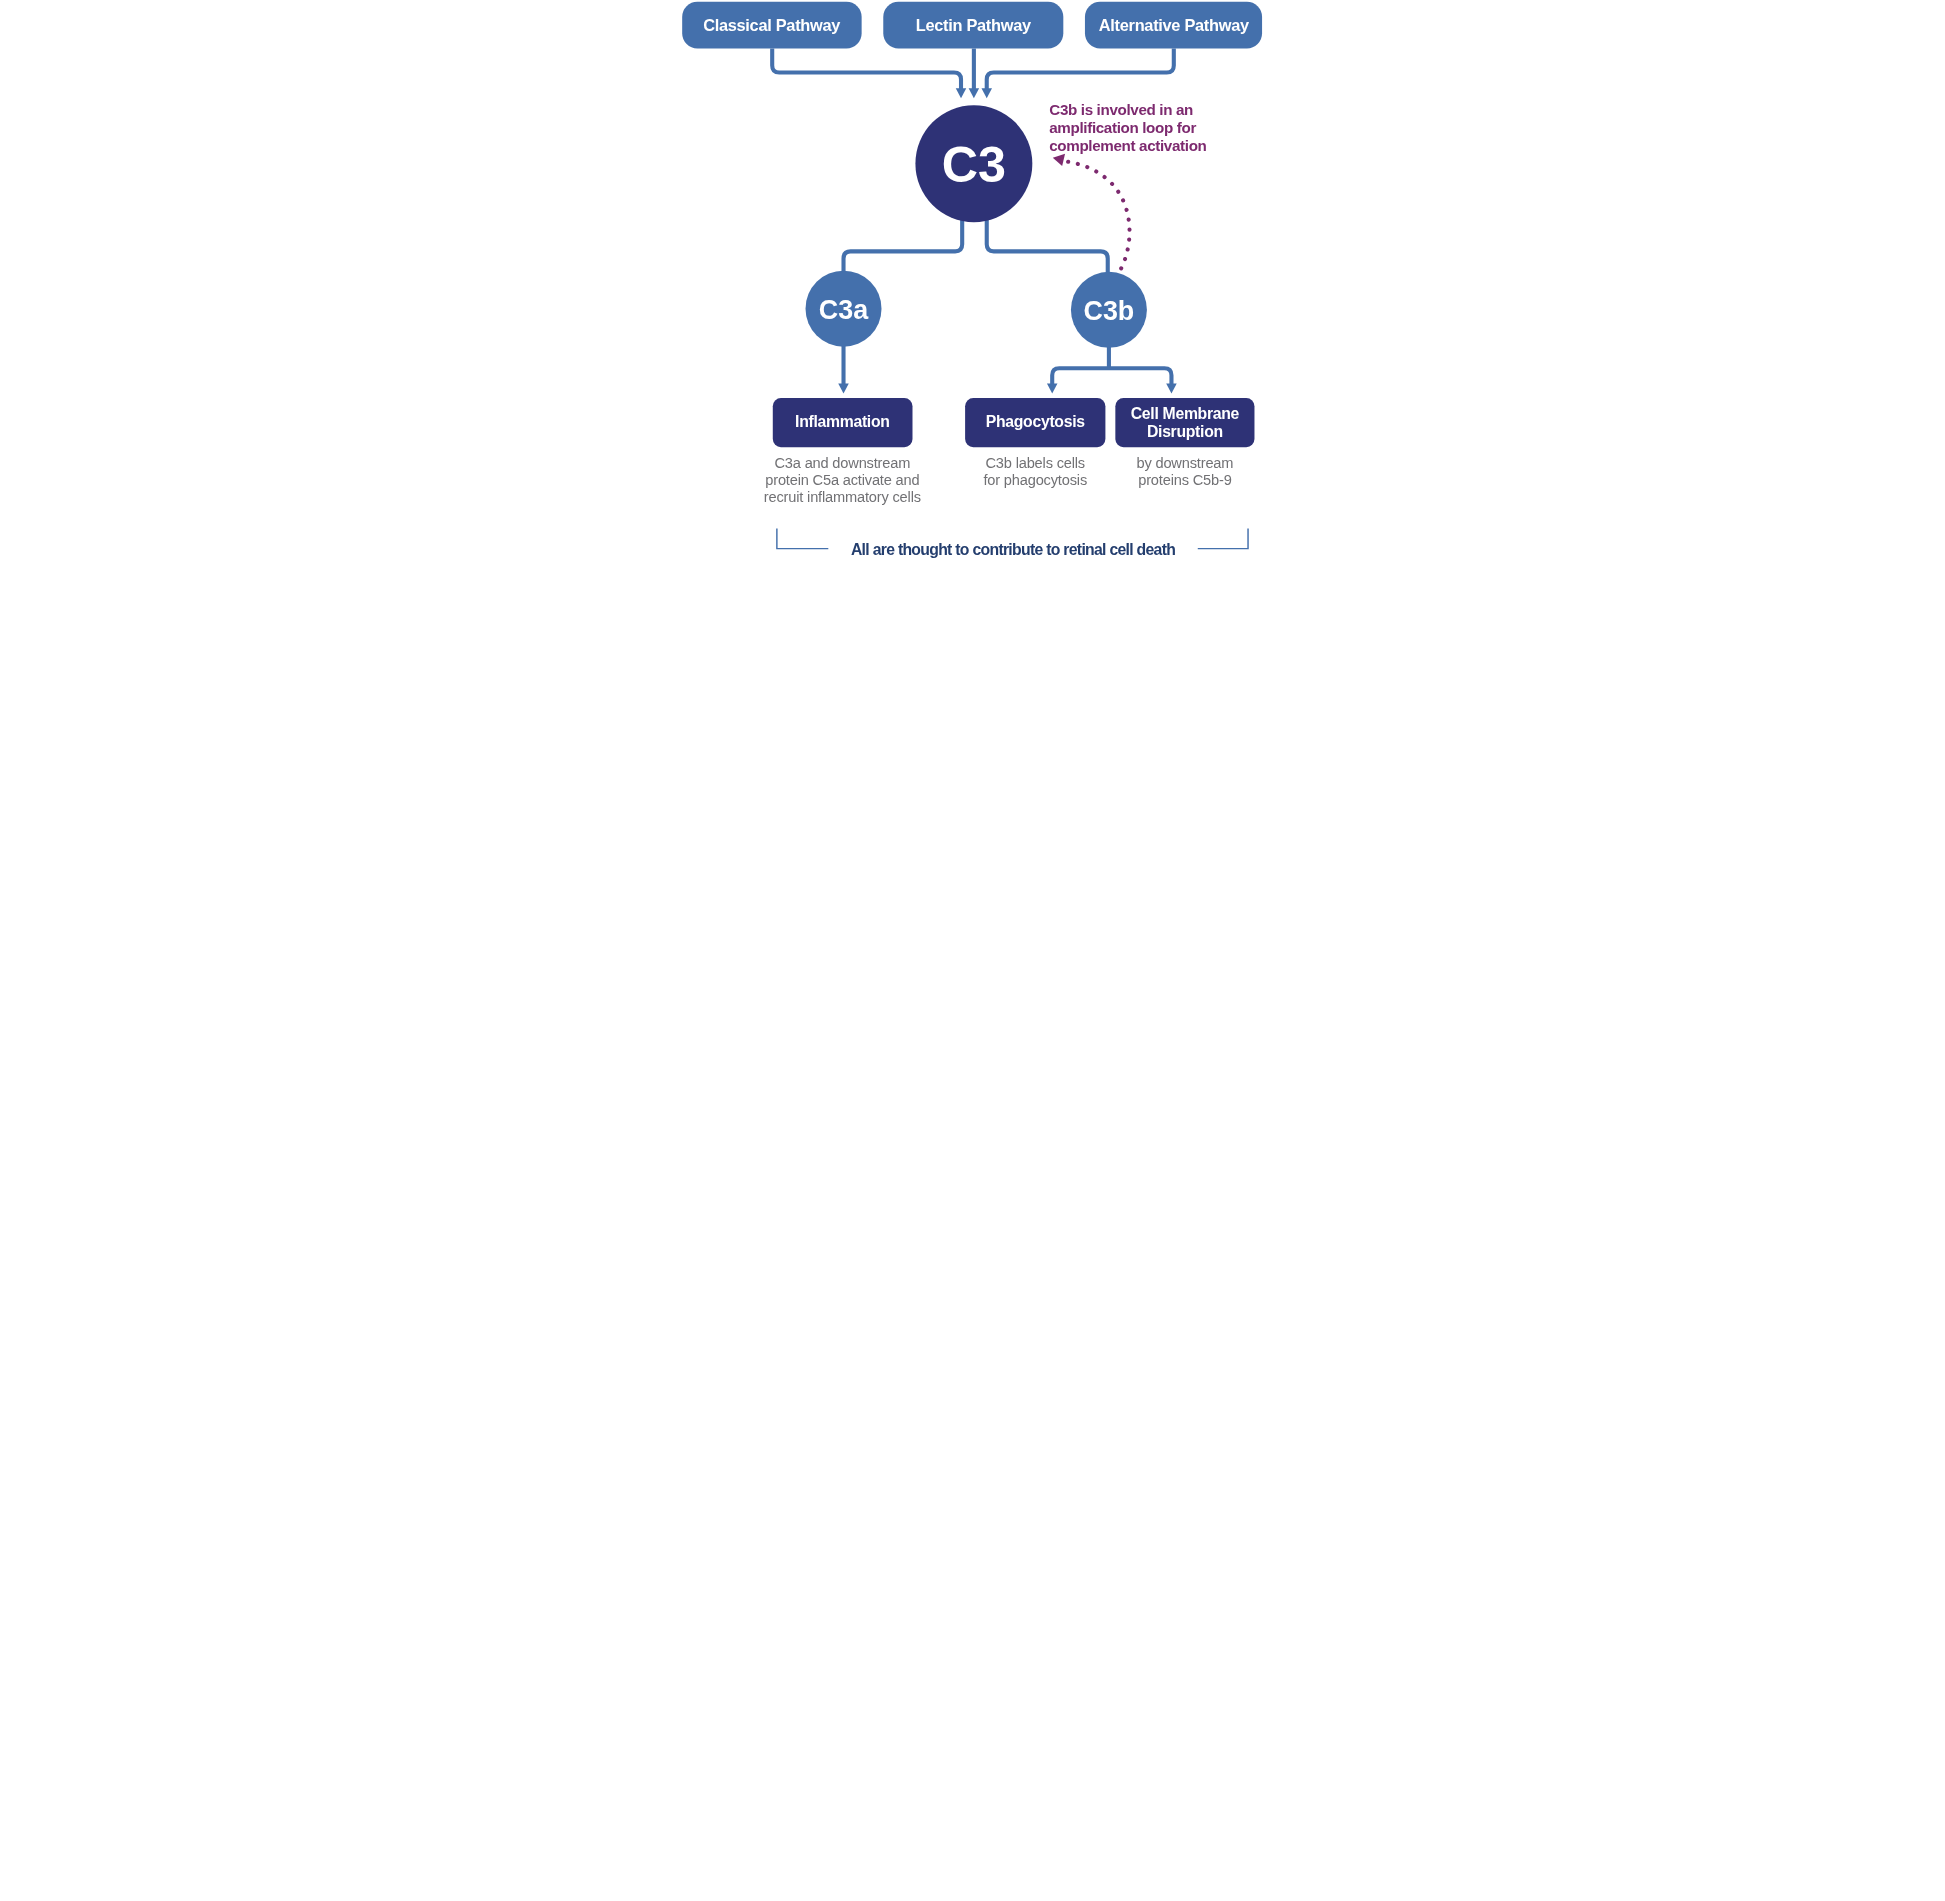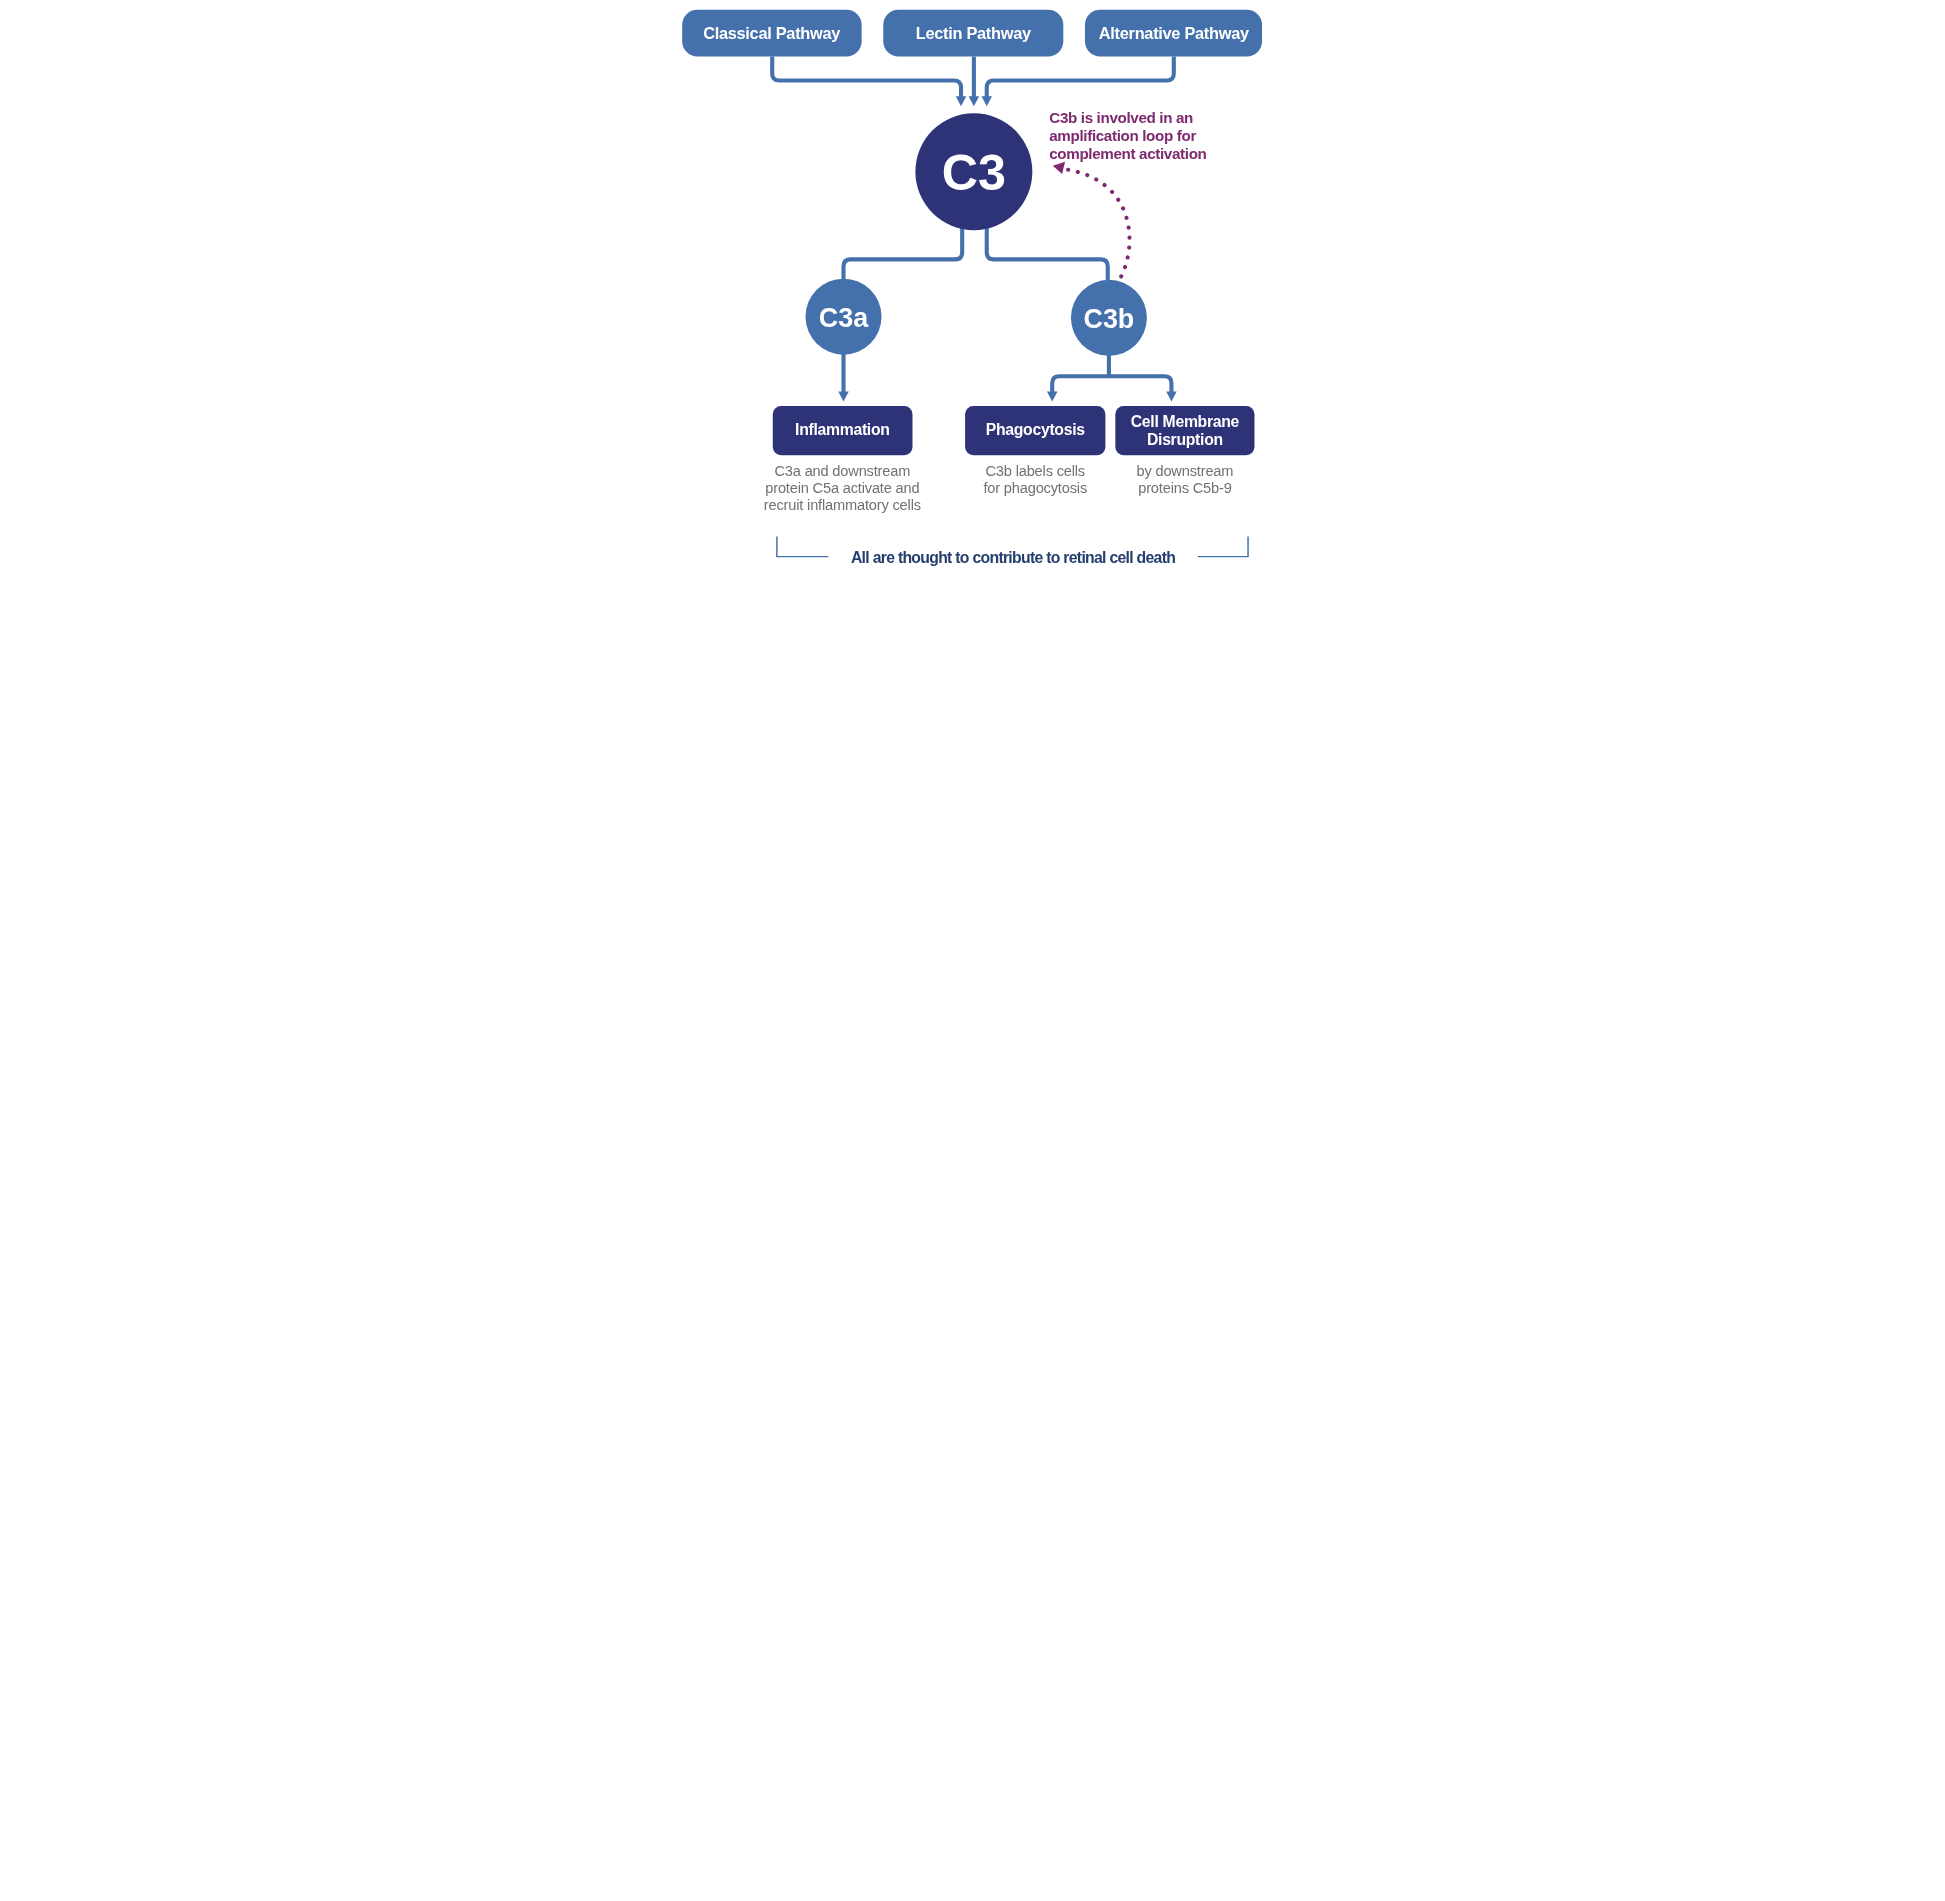--- a/index.html
+++ b/index.html
@@ -1,16 +1,16 @@
 <!DOCTYPE html>
 <html style="font-size:7.8px"><head>
 <meta charset="utf-8">
 <style>
   html,body{margin:0;padding:0;background:#ffffff;}
-  .stage{width:100%;max-width:584px;margin:8px auto;}
+  .stage{width:100%;max-width:584px;margin:0 auto;}
   svg{display:block;width:100%;height:auto;}
   text{font-family:"Liberation Sans","DejaVu Sans",sans-serif;}
   .box-label{fill:#ffffff;font-weight:bold;font-size:28px;letter-spacing:-0.5px;}
   .node-label{fill:#ffffff;font-weight:bold;}
   .outcome-label{fill:#ffffff;font-weight:bold;font-size:27px;letter-spacing:-0.5px;}
   .desc{fill:#717174;font-size:25px;letter-spacing:-0.3px;}
   .annotation{fill:#7D2A6F;font-weight:bold;font-size:26px;letter-spacing:-0.6px;}
   .footer-text{fill:#243E6E;font-weight:bold;font-size:27px;letter-spacing:-1.2px;}
   .connector{stroke:#4470AC;stroke-width:7;fill:none;}
   .bracket{stroke:#4470AC;stroke-width:2.5;fill:none;}

